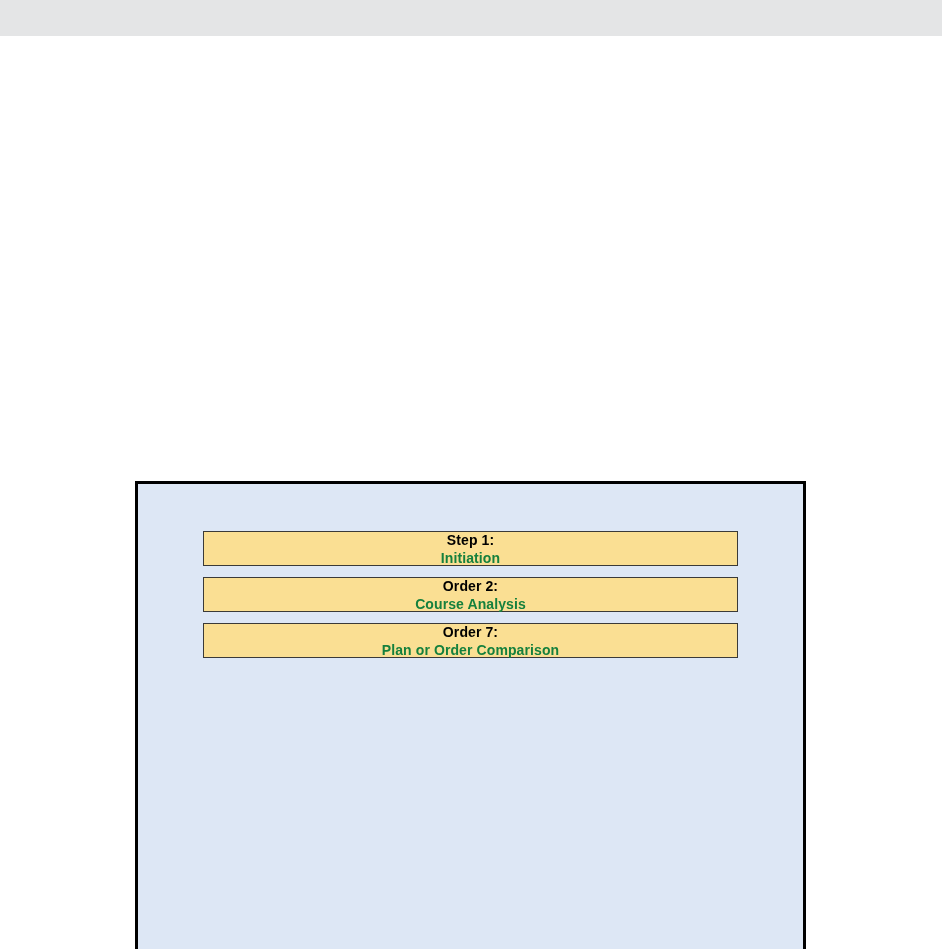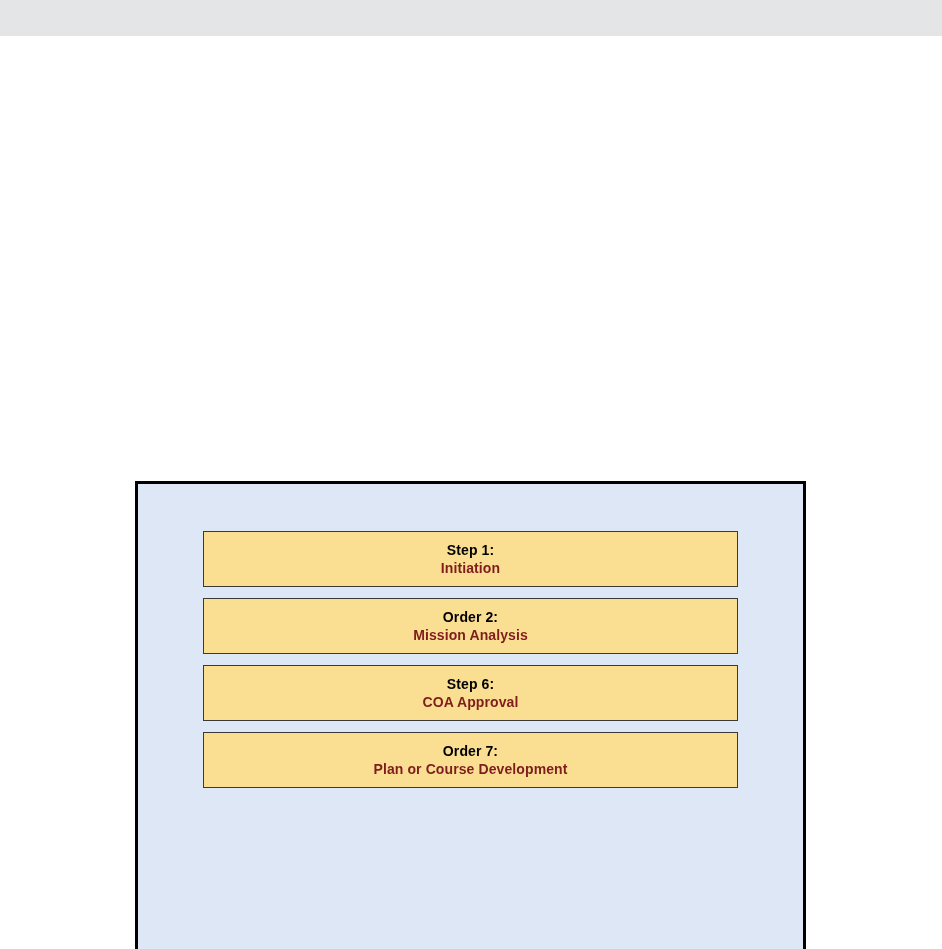--- a/index.html
+++ b/index.html
@@ -53,42 +53,42 @@
     top: 47px;
     width: 535px;
     display: flex;
     flex-direction: column;
     gap: 11px;
   }
 
   .step-box {
     box-sizing: border-box;
     width: 535px;
-    height: 56px;
+    height: 35px;
     background: #fadf93;
     border: 1.5px solid #3a3a38;
     display: flex;
     flex-direction: column;
     align-items: center;
     justify-content: center;
     line-height: 1.0;
   }
 
   .step-label {
     font-size: 14px;
     font-weight: bold;
     color: #000000;
     letter-spacing: 0.1px;
     margin-bottom: 4px;
   }
 
   .step-title {
     font-size: 14px;
     font-weight: bold;
-    color: #7f1d1d;
+    color: #15803d;
     letter-spacing: 0.1px;
   }
 </style>
 </head>
 <body>
 
 <div class="top-bar"></div>
 
 <div class="page-canvas">
 
@@ -96,31 +96,27 @@
 
     <div class="steps-stack">
 
       <div class="step-box">
         <div class="step-label">Step 1:</div>
         <div class="step-title">Initiation</div>
       </div>
 
       <div class="step-box">
         <div class="step-label">Order 2:</div>
-        <div class="step-title">Mission Analysis</div>
+        <div class="step-title">Course Analysis</div>
       </div>
 
 
 
 
-      <div class="step-box">
-        <div class="step-label">Step 6:</div>
-        <div class="step-title">COA Approval</div>
-      </div>
 
       <div class="step-box">
         <div class="step-label">Order 7:</div>
-        <div class="step-title">Plan or Course Development</div>
+        <div class="step-title">Plan or Order Comparison</div>
       </div>
 
     </div>
   </div>
 </div>
 
 </body></html>

